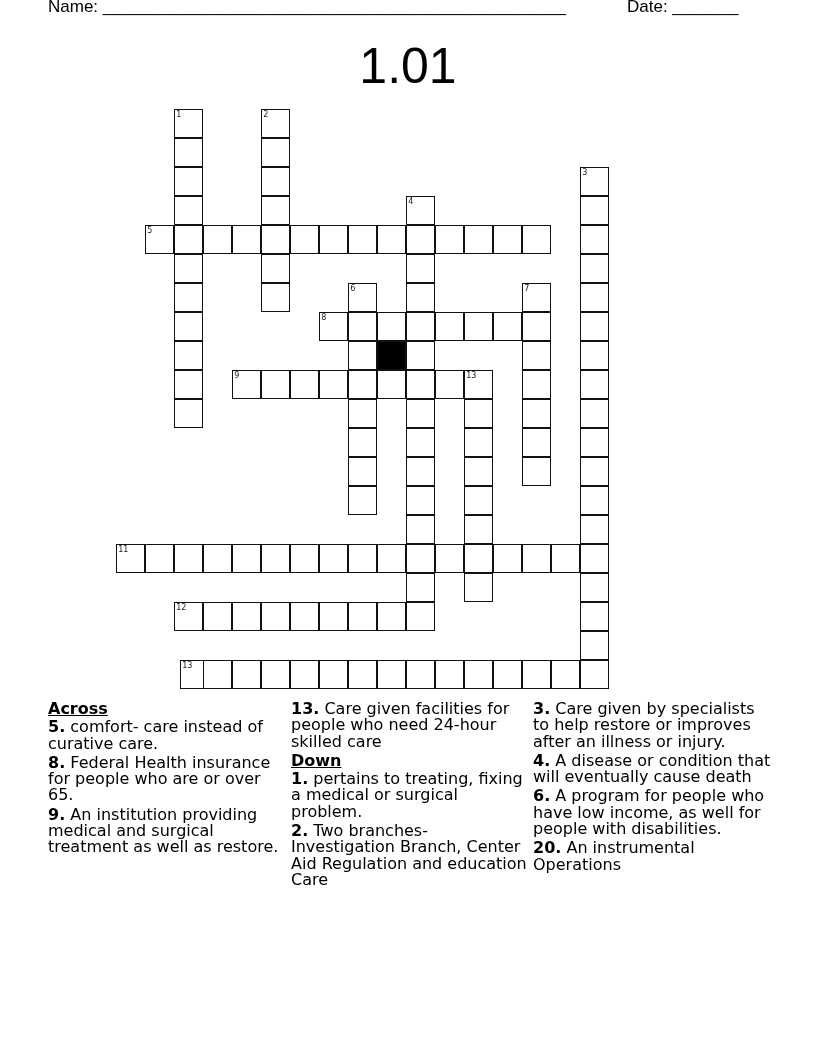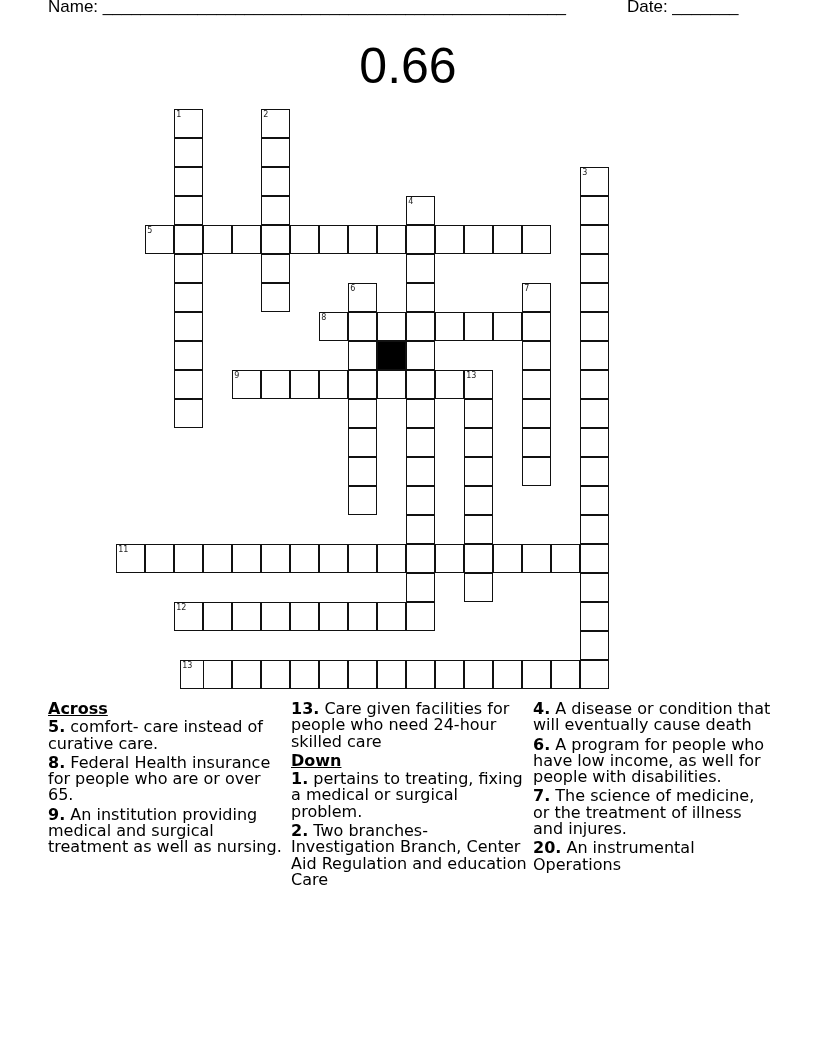--- a/index.html
+++ b/index.html
@@ -23,21 +23,21 @@
     .sec { text-decoration: underline; font-weight: bold; margin-bottom: 2px; }
     .clue { margin-bottom: 3px; }
     .clue b { font-weight: bold; }
   </style>
 </head>
 <body>
 
 <div class="hdr hdr-name">Name: _________________________________________________</div>
 <div class="hdr hdr-date">Date: _______</div>
 
-<div class="title">0.66</div>
+<div class="title">1.01</div>
 
 <div class="grid" id="grid">
     <div class="cell" style="left: 58px; top: 0px;">
       <span class="num">1</span>
     </div>
     <div class="cell" style="left: 58px; top: 29px;"></div>
     <div class="cell" style="left: 58px; top: 58px;"></div>
     <div class="cell" style="left: 58px; top: 87px;"></div>
     <div class="cell" style="left: 58px; top: 116px;"></div>
     <div class="cell" style="left: 58px; top: 145px;"></div>
@@ -191,28 +191,28 @@
     <div class="cell" style="left: 377px; top: 551px;"></div>
     <div class="cell" style="left: 406px; top: 551px;"></div>
     <div class="cell" style="left: 435px; top: 551px;"></div>
     <div class="cell black" style="left: 261px; top: 232px;"></div>
   </div>
 
 <div class="clues col1">
   <div class="sec">Across</div>
   <div class="clue"><b>5.</b> <span>comfort- care instead of curative care.</span></div>
   <div class="clue"><b>8.</b> <span>Federal Health insurance for people who are or over 65.</span></div>
-  <div class="clue"><b>9.</b> <span>An institution providing medical and surgical treatment as well as nursing.</span></div>
+  <div class="clue"><b>9.</b> <span>An institution providing medical and surgical treatment as well as restore.</span></div>
 </div>
 
 <div class="clues col2">
   <div class="clue"><b>13.</b> <span>Care given facilities for people who need 24-hour skilled care</span></div>
   <div class="sec">Down</div>
   <div class="clue"><b>1.</b> <span>pertains to treating, fixing a medical or surgical problem.</span></div>
   <div class="clue"><b>2.</b> <span>Two branches- Investigation Branch, Center Aid Regulation and education Care</span></div>
 </div>
 
 <div class="clues col3">
+  <div class="clue"><b>3.</b> <span>Care given by specialists to help restore or improves after an illness or injury.</span></div>
   <div class="clue"><b>4.</b> <span>A disease or condition that will eventually cause death</span></div>
   <div class="clue"><b>6.</b> <span>A program for people who have low income, as well for people with disabilities.</span></div>
-  <div class="clue"><b>7.</b> <span>The science of medicine, or the treatment of illness and injures.</span></div>
   <div class="clue"><b>20.</b> <span>An instrumental Operations</span></div>
 </div>
 
 </body></html>

